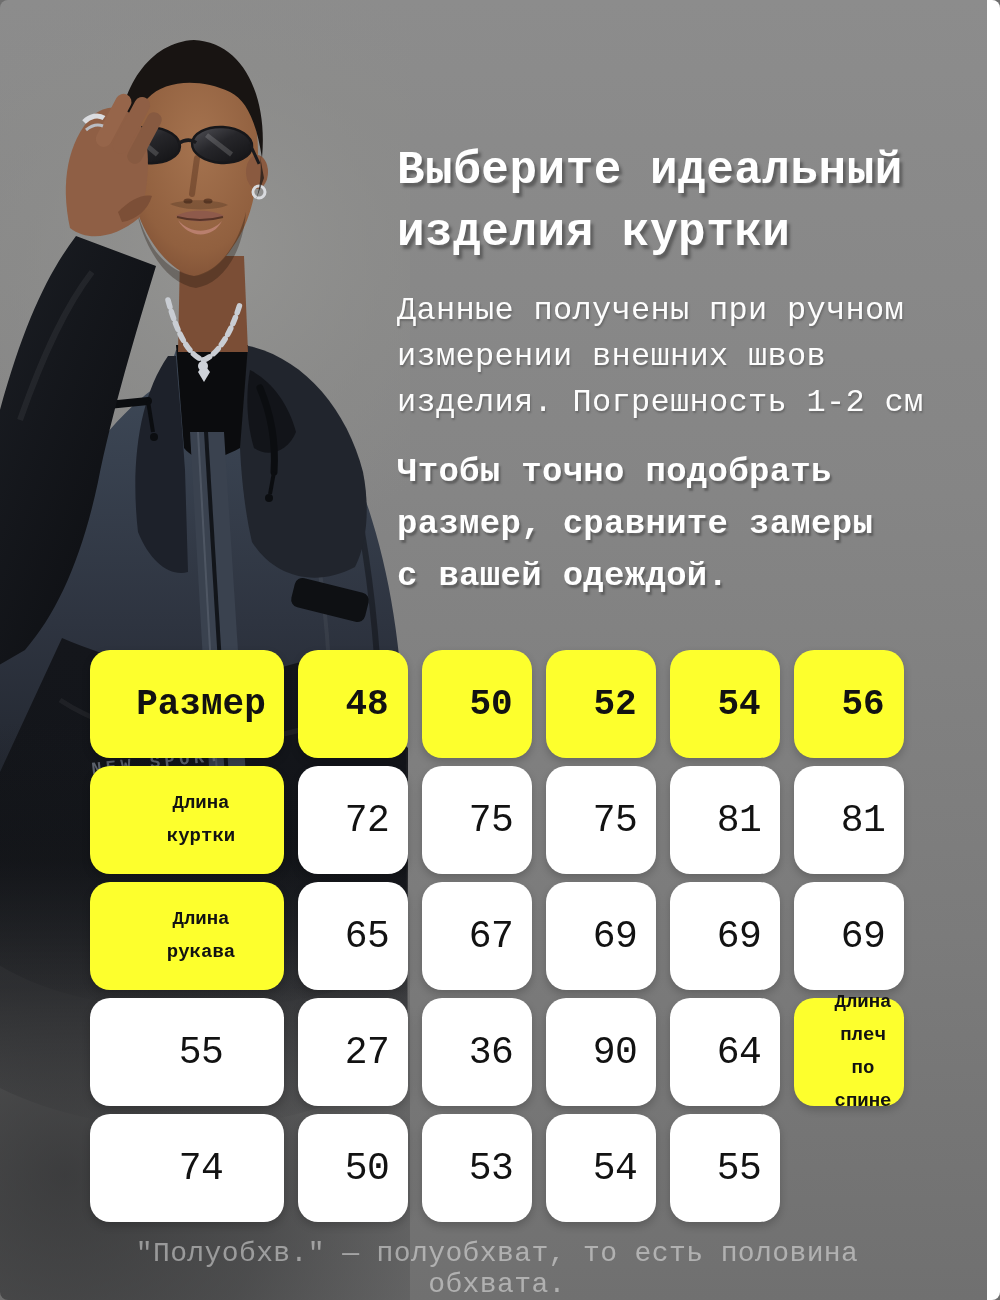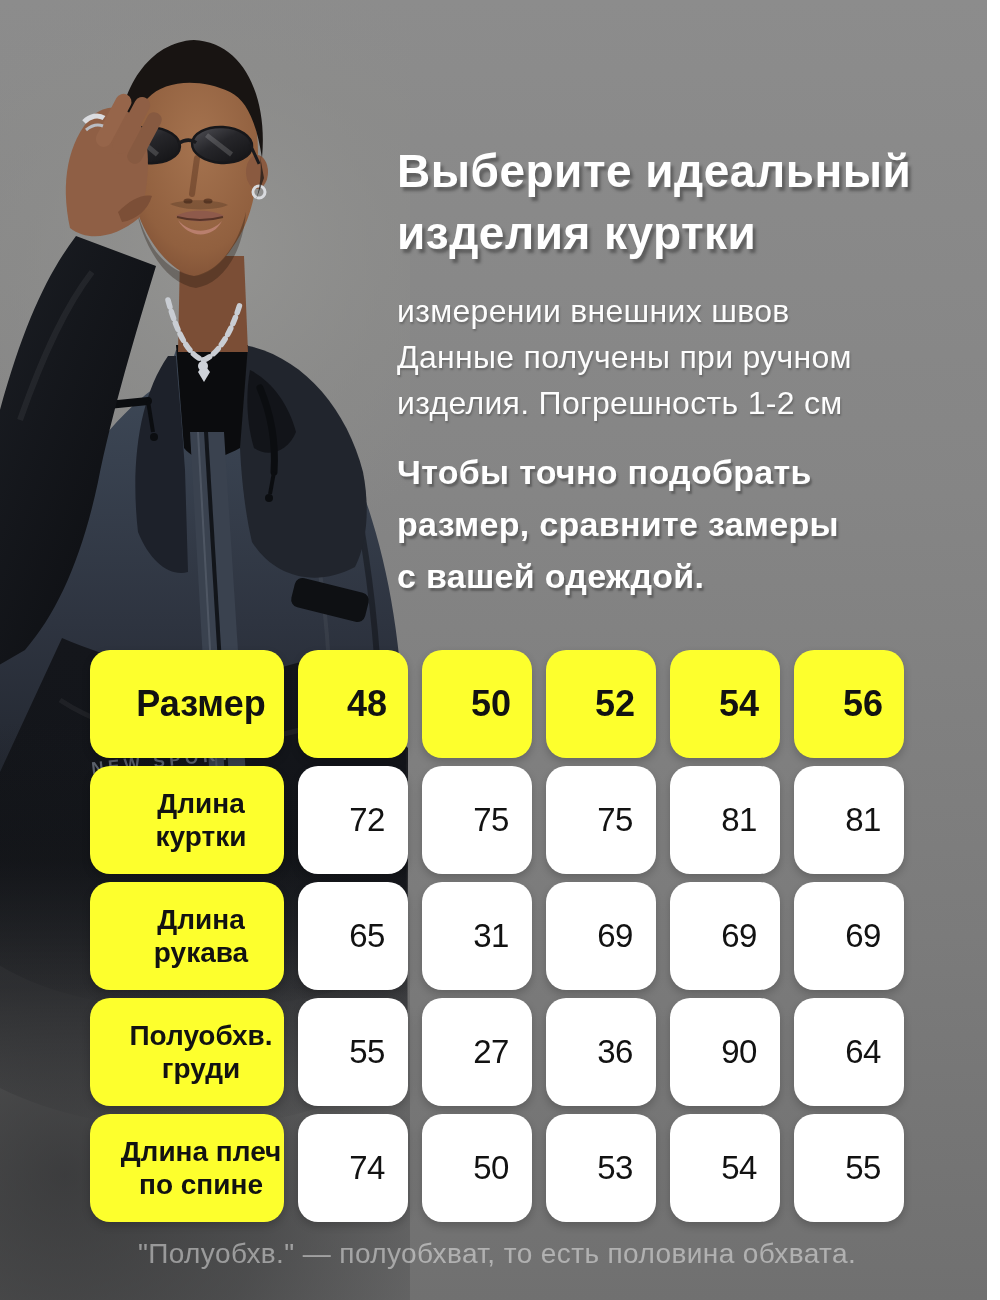--- a/index.html
+++ b/index.html
@@ -1,19 +1,20 @@
 <!DOCTYPE html>
 <html><head>
 <meta charset="utf-8">
 <style>
   html,body{margin:0;padding:0;background:#6e6e6e;}
   .stage{
     position:relative;width:1000px;height:1300px;overflow:hidden;
     background:linear-gradient(180deg,#8c8c8c 0%,#858585 38%,#7b7b7b 72%,#707070 100%);
-    font-family:Liberation Sans, sans-serif;
+    font-family:Liberation Mono, monospace;
+    border-radius:8px;
   }
   .white-edge{position:absolute;top:0;right:0;width:13px;height:1300px;background:#ffffff;}
   .model{position:absolute;left:0;top:0;width:410px;height:1300px;}
 
   .copy{position:absolute;left:397px;top:140px;width:585px;color:#ffffff;}
   .copy h1{margin:0;font-size:46px;font-weight:bold;line-height:62px;letter-spacing:.5px;
     text-shadow:3px 4px 3px rgba(40,40,40,.45);}
   .copy h1 span{display:block;}
   .intro{margin:24px 0 0 0;font-size:32px;line-height:46px;font-weight:normal;color:#fdfdfd;
     letter-spacing:.3px;text-shadow:1px 2px 2px rgba(45,45,45,.35);}
@@ -27,22 +28,22 @@
     display:grid;grid-template-columns:194px repeat(5,110px);
     grid-auto-rows:108px;column-gap:14px;row-gap:8px;
   }
   .cell{
     border-radius:20px;display:flex;flex-direction:column;align-items:center;justify-content:center;
     color:#121212;box-shadow:0 4px 9px rgba(0,0,0,.20);text-align:center;padding-left:28px;
   }
   .cell.yellow{background:#fdff2d;}
   .cell.white{background:#ffffff;}
   .cell.head{font-size:36px;font-weight:bold;}
-  .cell.rowlabel{font-size:28px;font-weight:bold;line-height:33px;}
-  .cell.val{font-size:33px;font-weight:normal;letter-spacing:-0.5px;}
+  .cell.rowlabel{font-size:19px;font-weight:bold;line-height:33px;}
+  .cell.val{font-size:38px;font-weight:normal;letter-spacing:-0.5px;}
 
   .footnote{
     position:absolute;left:90px;top:1238px;width:814px;text-align:center;
     font-size:28px;color:rgba(255,255,255,.45);letter-spacing:.4px;
   }
 </style>
 </head>
 <body>
 
 <div class="stage">
@@ -184,22 +185,22 @@
 
     <ellipse cx="65" cy="1175" rx="460" ry="460" fill="url(#vig)"></ellipse>
   </svg>
 
   <div class="copy">
     <h1>
       <span>Выберите идеальный</span>
       <span>изделия куртки</span>
     </h1>
     <p class="intro">
+      <span>Данные получены при ручном</span>
       <span>измерении внешних швов</span>
-      <span>Данные получены при ручном</span>
       <span>изделия. Погрешность 1-2 см</span>
     </p>
     <p class="callout">
       <span>Чтобы точно подобрать</span>
       <span>размер, сравните замеры</span>
       <span>с вашей одеждой.</span>
     </p>
   </div>
 
   <div class="size-table">
@@ -219,29 +220,25 @@
     <div class="cell white val">75</div>
     <div class="cell white val">75</div>
     <div class="cell white val">81</div>
     <div class="cell white val">81</div>
 
     <div class="cell yellow rowlabel">
       <span>Длина</span>
       <span>рукава</span>
     </div>
     <div class="cell white val">65</div>
-    <div class="cell white val">31</div>
+    <div class="cell white val">67</div>
     <div class="cell white val">69</div>
     <div class="cell white val">69</div>
     <div class="cell white val">69</div>
 
-    <div class="cell yellow rowlabel">
-      <span>Полуобхв.</span>
-      <span>груди</span>
-    </div>
     <div class="cell white val">55</div>
     <div class="cell white val">27</div>
     <div class="cell white val">36</div>
     <div class="cell white val">90</div>
     <div class="cell white val">64</div>
 
     <div class="cell yellow rowlabel">
       <span>Длина плеч</span>
       <span>по спине</span>
     </div>

